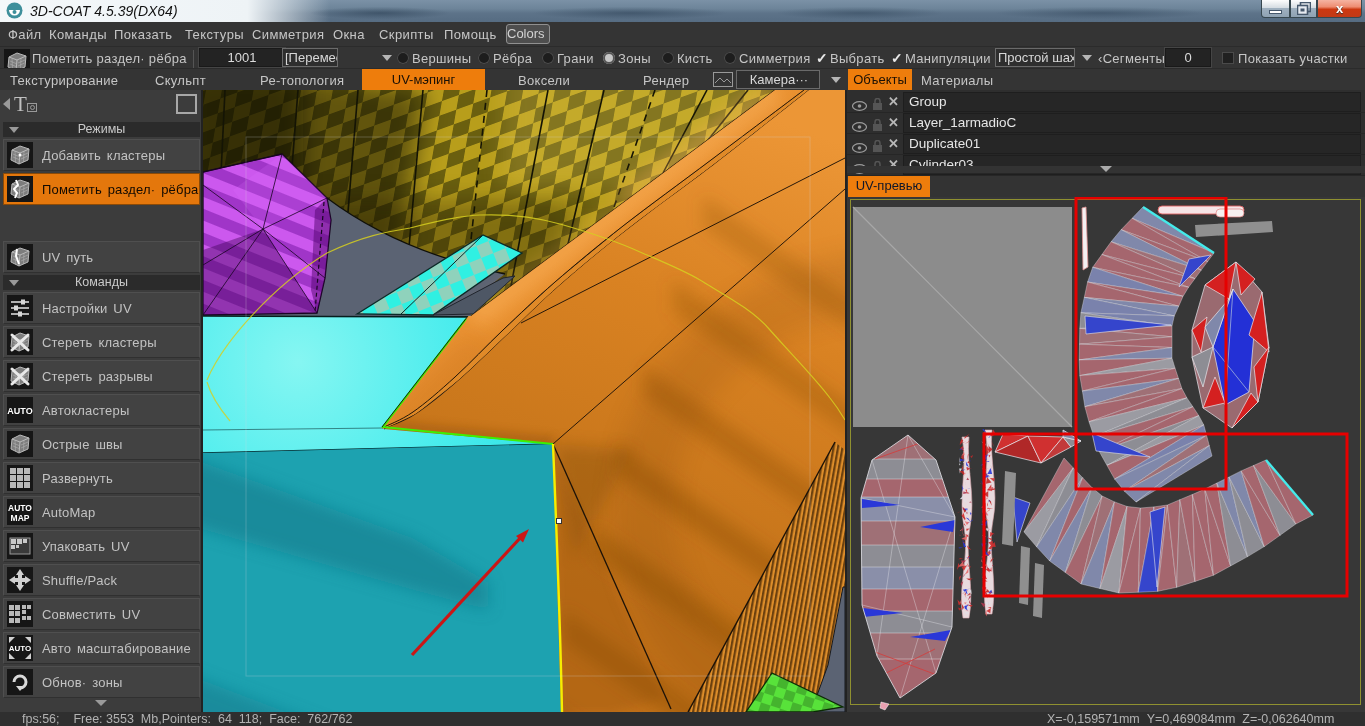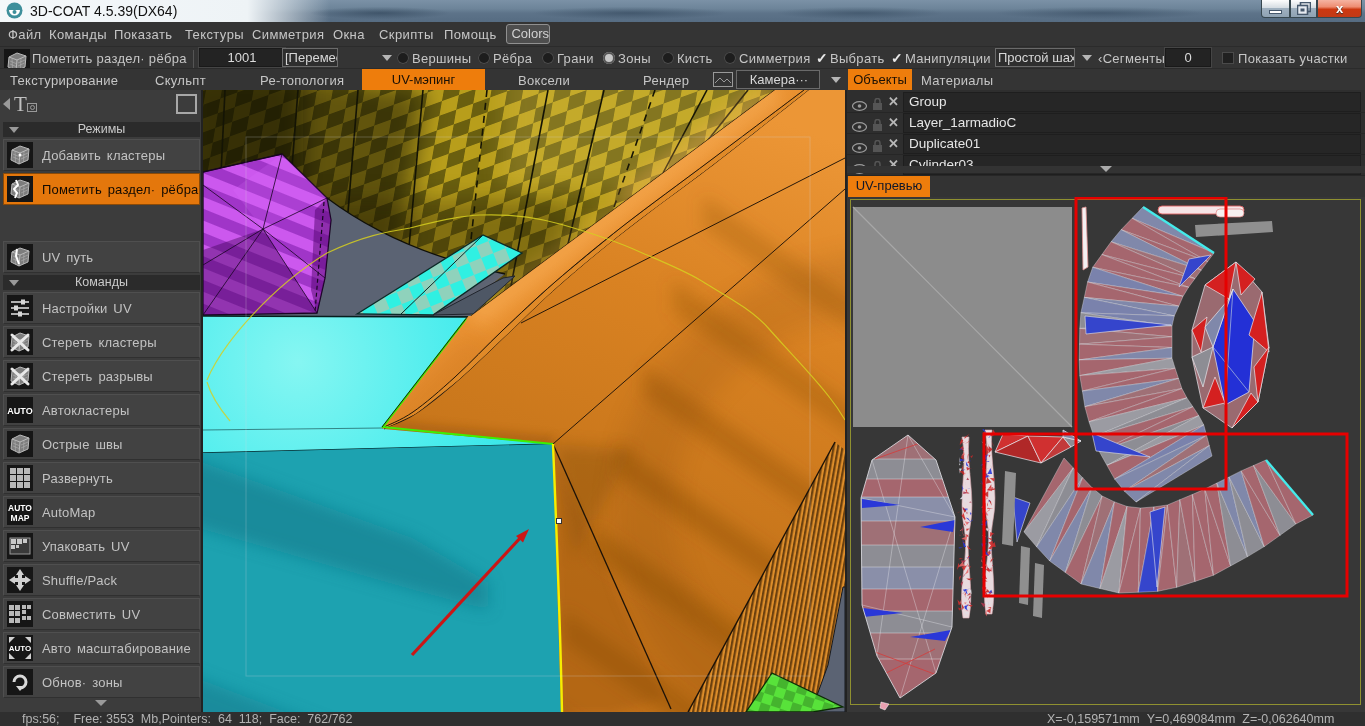--- a/index.html
+++ b/index.html
@@ -5,29 +5,29 @@
 #titlebar { position:absolute; left:0; top:0; width:1365px; height:22px;
   background:linear-gradient(180deg,#7b91a6 0%,#6d8499 40%,#5d7389 60%,#566c82 100%); }
 #titlebar::before { content:""; position:absolute; left:0; top:0; width:330px; height:22px;
   background:linear-gradient(90deg, #f4f8fa 0%, #eef3f6 75%, rgba(190,205,218,0) 100%); }
 #titlebar::after { content:""; position:absolute; left:300px; top:4px; width:950px; height:18px;
   background:radial-gradient(ellipse 100px 9px at 80px 9px, rgba(35,55,75,0.5), rgba(40,60,80,0) 70%),
   radial-gradient(ellipse 140px 9px at 330px 9px, rgba(35,55,75,0.45), rgba(40,60,80,0) 70%),
   radial-gradient(ellipse 120px 9px at 560px 9px, rgba(35,55,75,0.4), rgba(40,60,80,0) 70%),
   radial-gradient(ellipse 150px 9px at 800px 9px, rgba(35,55,75,0.4), rgba(40,60,80,0) 70%); }
 #ticon { position:absolute; left:6px; top:2px; z-index:3; }
-#ttext { position:absolute; left:30px; top:3px; font-size:14px; color:#111; z-index:3; }
+#ttext { position:absolute; left:30px; top:3px; font-size:14px; color:#111; z-index:3;font-style:italic; }
 #wbtns { position:absolute; right:3px; top:0; display:flex; z-index:4; }
 .wb { width:27px; height:18px; background:linear-gradient(180deg,#fdfdfd 0%,#d6dde3 45%,#9fb0bf 50%,#8fa2b3 100%);
   border:1px solid #37474f; border-top:none; display:flex; align-items:center; justify-content:center; }
 .wb:first-child { border-radius:0 0 0 4px; width:29px; }
 .wb.red { width:45px; background:linear-gradient(180deg,#f5b3a2 0%,#ee8d72 40%,#cc3811 55%,#c23a16 100%); border-radius:0 0 4px 0; }
 #menubar { position:absolute; left:0; top:22px; width:1142px; height:24px; background:#343434; }
 .mi { position:absolute; top:5px; font-size:13px; color:#c6c6c6; letter-spacing:0.4px; }
-#colorsbtn { position:absolute; left:506px; top:2px; width:44px; height:20px; background:#4e4e4e; border:1px solid #909090; border-radius:3px; color:#d2d2d2; font-size:13px; text-align:right; line-height:18px; }
+#colorsbtn { position:absolute; left:506px; top:2px; width:44px; height:20px; background:#4e4e4e; border:1px solid #909090; border-radius:3px; color:#d2d2d2; font-size:13px; text-align:left; line-height:18px; }
 #toolbar1 { position:absolute; left:0; top:46px; width:1365px; height:22px; background:#343434; border-top:1px solid #2b2b2b; }
 #tabrow { position:absolute; left:0; top:68px; width:1365px; height:22px; background:#343434; border-top:1px solid #2b2b2b; }
 .ti { position:absolute; top:4px; font-size:13px; color:#c6c6c6; letter-spacing:0.3px; white-space:nowrap; }
 .combo { position:absolute; top:1px; height:19px; background:#232323; border:1px solid #191919; box-shadow:0 0 0 1px #454545; color:#dcdcdc; font-size:13px; line-height:18px; }
 .combo2 { position:absolute; top:1px; height:19px; background:#2e2e2e; border:1px solid #6a6a6a; color:#d8d8d8; font-size:13px; line-height:17px; padding-left:2px; white-space:nowrap; overflow:hidden; }
 .carr { position:absolute; top:8px; width:0; height:0; border-left:5px solid transparent; border-right:5px solid transparent; border-top:6px solid #b5b5b5; }
 .radio { position:absolute; top:5px; width:12px; height:12px; border-radius:50%; background:#1d1d1d; box-shadow:inset 0 0 0 1px #4c4c4c; }
 .radio.sel { background:#c7c7c7; box-shadow:inset 0 0 0 2px #555; }
 .chk { position:absolute; top:3px; color:#e8e8e8; font-size:14px; font-weight:bold; }
 .chkbox { position:absolute; top:5px; width:12px; height:12px; background:#202020; border:1px solid #4a4a4a; }

